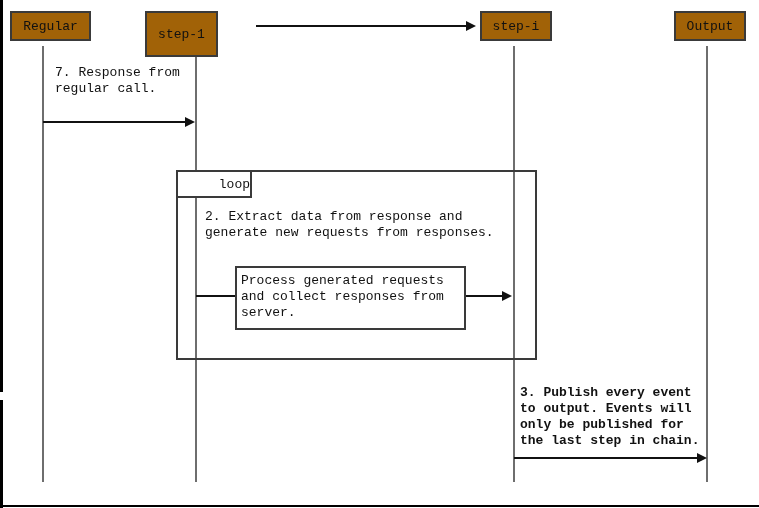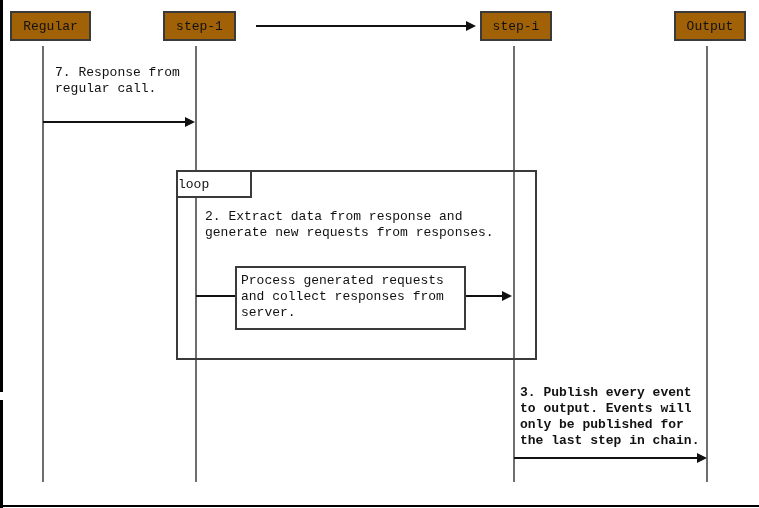--- a/index.html
+++ b/index.html
@@ -49,21 +49,21 @@
     left: 176px; top: 170px; width: 361px; height: 190px;
     border: 2px solid #3a3a3a;
     background: transparent;
   }
   .loop-label {
     position: absolute;
     box-sizing: border-box;
     left: 176px; top: 170px; width: 76px; height: 28px;
     border: 2px solid #3a3a3a;
     background: #ffffff;
-    display: flex; align-items: center; justify-content: flex-start;
+    display: flex; align-items: center; justify-content: flex-end;
     font: 13px "Liberation Mono", monospace;
     color: #111111;
     z-index: 3;
   }
 
   .process-box {
     position: absolute;
     box-sizing: border-box;
     left: 235px; top: 266px; width: 231px; height: 64px;
     border: 2px solid #3a3a3a;
@@ -87,21 +87,21 @@
 <div class="canvas">
 
   <div class="lifeline" style="left:42px;"></div>
   <div class="lifeline" style="left:195px;"></div>
   <div class="lifeline" style="left:513px;"></div>
   <div class="lifeline" style="left:706px;"></div>
 
   <div class="pbox" style="left:10px;  top:11px; width:81px; height:30px;">
     <span>Regular</span>
   </div>
-  <div class="pbox" style="left:163px; top:11px; width:73px; height:30px;">
+  <div class="pbox" style="left:145px; top:11px; width:73px; height:46px;">
     <span>step-1</span>
   </div>
   <div class="pbox" style="left:674px; top:11px; width:72px; height:30px;">
     <span>Output</span>
   </div>
   <div class="pbox" style="left:480px; top:11px; width:72px; height:30px;">
     <span>step-i</span>
   </div>
 
   <div class="hline" style="left:256px; top:25px; width:210px;"></div>

